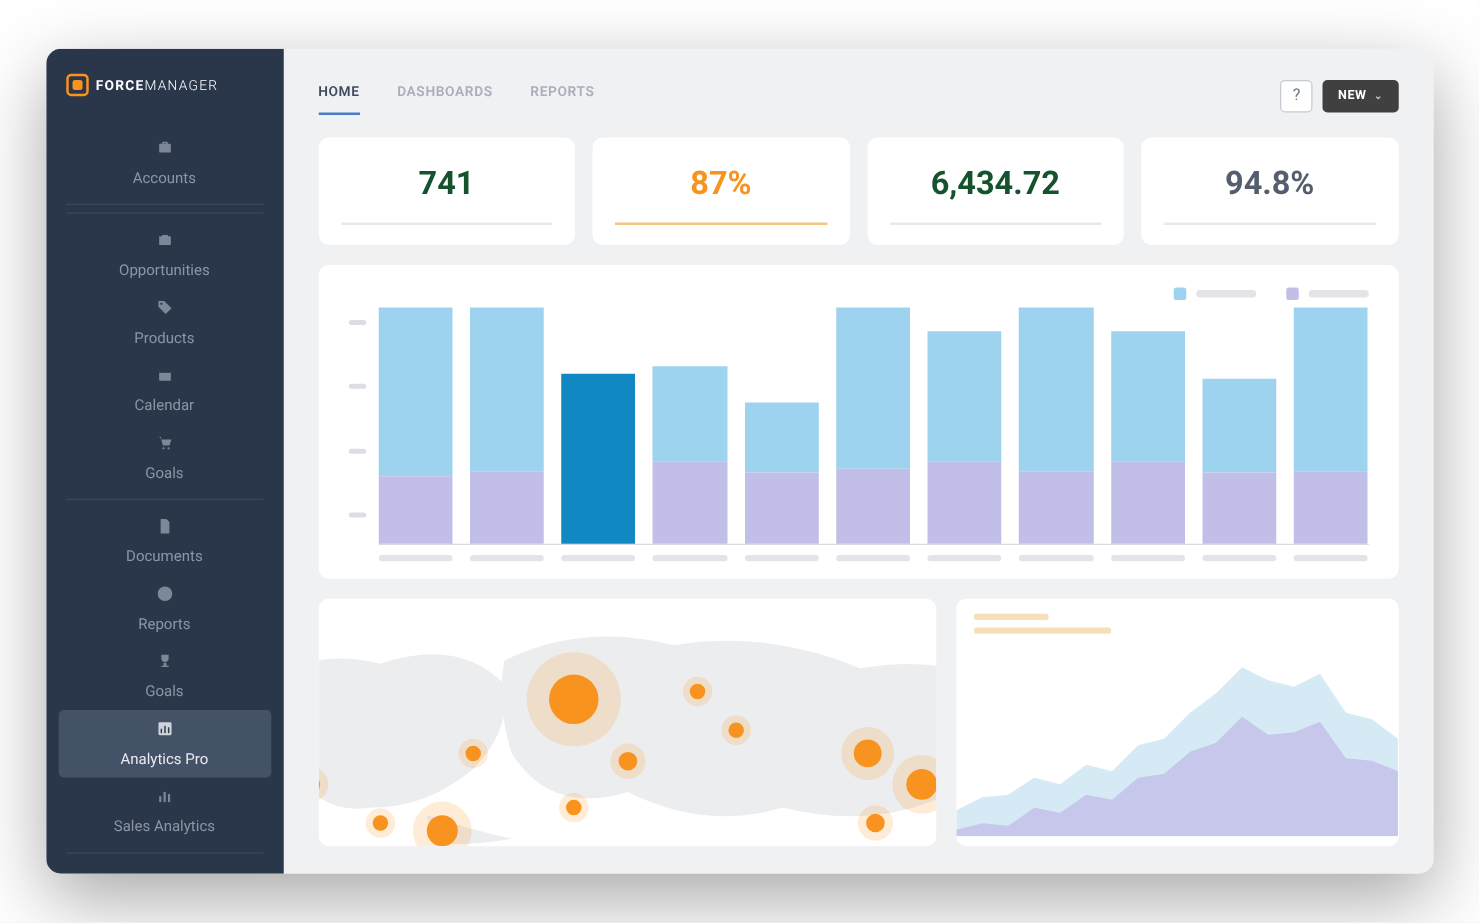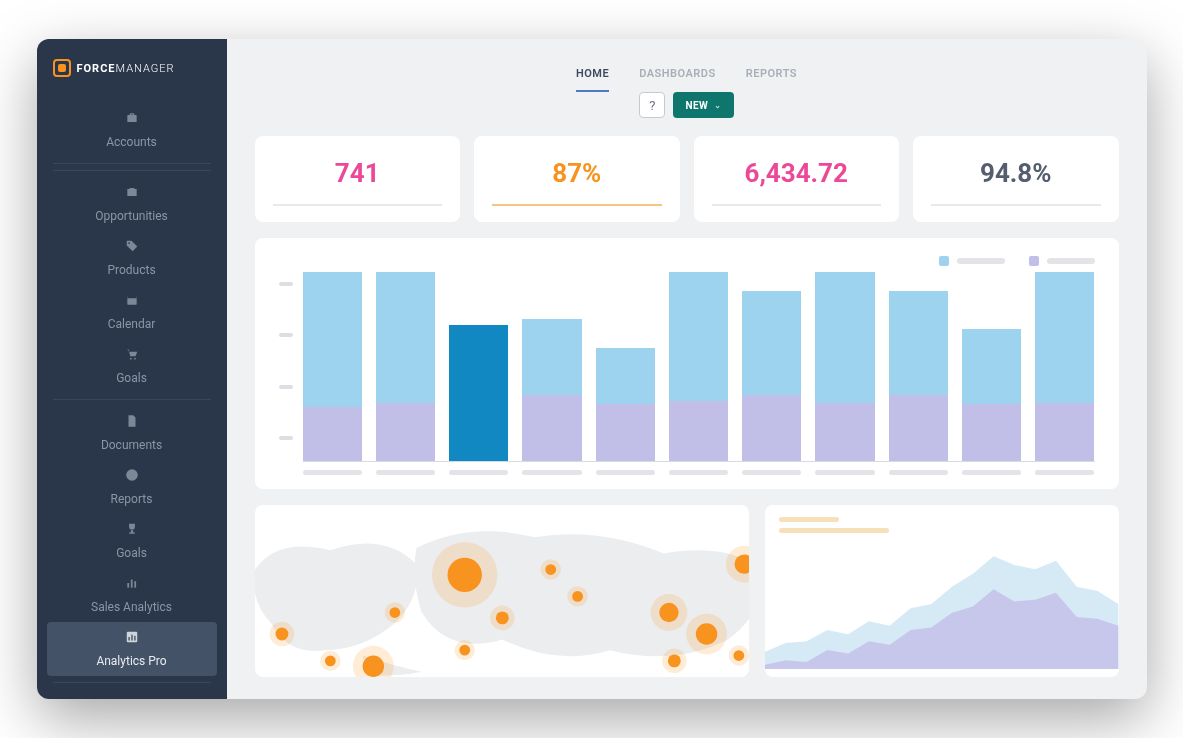--- a/index.html
+++ b/index.html
@@ -13,33 +13,33 @@
 .logo-icon span { width:8px; height:8px; background:#f7931e; border-radius:2px; }
 .logo-text { color:#fff; font-size:11px; font-weight:700; letter-spacing:1px; }
 .logo-text .thin { font-weight:300; }
 .sep { height:1px; background:rgba(255,255,255,.08); margin:6px 16px; }
 .nav-item { display:flex; align-items:center; gap:10px; padding:8px 16px; font-size:12px; cursor:pointer; color:#8b95a6;flex-direction:column; }
 .nav-item.active { background:#445268; color:#e8ebef; border-radius:4px; margin:0 10px; padding:8px 6px; }
 .nav-icon { width:14px; height:14px; flex-shrink:0; opacity:.85; }
 
 
 .main { flex:1; display:flex; flex-direction:column; padding:22px 28px; overflow:hidden; }
-.tabs-row { display:flex; align-items:center; justify-content:space-between; margin-bottom:18px;flex-direction:column; }
+.tabs-row { display:flex; align-items:center; justify-content:space-between; margin-bottom:18px; }
 .tabs { display:flex; gap:30px; }
 .tab { font-size:11px; font-weight:600; letter-spacing:.5px; color:#a8afb9; padding:6px 0 10px; cursor:pointer; border-bottom:2px solid transparent; }
 .tab.active { color:#3d4b5f; border-bottom-color:#4a7cc9; }
 .actions { display:flex; gap:8px; align-items:center; }
 .help-btn { width:26px; height:26px; border:1px solid #c5cad3; border-radius:4px; background:#fff; display:flex; align-items:center; justify-content:center; cursor:pointer; color:#6b7685; font-size:13px; }
-.new-btn { height:26px; padding:0 12px; background:#0f766e; color:#fff; border:none; border-radius:4px; font-size:10px; font-weight:700; letter-spacing:.5px; display:flex; align-items:center; gap:6px; cursor:pointer; }
+.new-btn { height:26px; padding:0 12px; background:#404040; color:#fff; border:none; border-radius:4px; font-size:10px; font-weight:700; letter-spacing:.5px; display:flex; align-items:center; gap:6px; cursor:pointer; }
 .new-btn .chev { font-size:8px; opacity:.7; }
 
 
 .kpis { display:flex; gap:14px; margin-bottom:16px; }
 .kpi { flex:1; background:#fff; border-radius:8px; padding:22px 18px 16px; display:flex; flex-direction:column; align-items:center; }
-.kpi-val { font-size:26px; font-weight:700; color:#ec4899; }
+.kpi-val { font-size:26px; font-weight:700; color:#14532d; }
 .kpi-val.orange { color:#f7931e; }
 .kpi-val.gray { color:#555e6e; }
 .kpi-bar { width:100%; height:2px; background:#e7e9ec; margin-top:16px; }
 .kpi-bar.orange { background:#f7c583; }
 
 
 .bar-card { background:#fff; border-radius:8px; padding:18px 24px 14px; margin-bottom:16px; }
 .legend { display:flex; justify-content:flex-end; gap:24px; margin-bottom:6px; }
 .legend-item { display:flex; align-items:center; gap:8px; }
 .legend-swatch { width:10px; height:10px; border-radius:2px; }
@@ -127,36 +127,36 @@
               <path d="M12 2a10 10 0 100 20 10 10 0 000-20zm0 2v8h8a8 8 0 00-8-8z"></path>
             </svg></span>
           <span>Reports</span>
         </div>
         <div class="nav-item">
           <span class="nav-icon"><svg viewBox="0 0 24 24" fill="currentColor">
               <path d="M7 3h10v5a5 5 0 01-10 0zM10 14h4v4h3v2H7v-2h3z"></path>
             </svg></span>
           <span>Goals</span>
         </div>
-        <div class="nav-item">
-          <span class="nav-icon"><svg viewBox="0 0 24 24" fill="currentColor">
-              <rect x="4" y="12" width="3" height="8"></rect>
-              <rect x="10" y="6" width="3" height="14"></rect>
-              <rect x="16" y="9" width="3" height="11"></rect>
-            </svg></span>
-          <span>Sales Analytics</span>
-        </div>
         <div class="nav-item active">
           <span class="nav-icon"><svg viewBox="0 0 24 24" fill="currentColor">
               <rect x="3" y="3" width="18" height="18" rx="2"></rect>
               <rect x="6" y="12" width="2" height="6" fill="#2a374b"></rect>
               <rect x="11" y="8" width="2" height="10" fill="#2a374b"></rect>
               <rect x="16" y="10" width="2" height="8" fill="#2a374b"></rect>
             </svg></span>
           <span>Analytics Pro</span>
+        </div>
+        <div class="nav-item">
+          <span class="nav-icon"><svg viewBox="0 0 24 24" fill="currentColor">
+              <rect x="4" y="12" width="3" height="8"></rect>
+              <rect x="10" y="6" width="3" height="14"></rect>
+              <rect x="16" y="9" width="3" height="11"></rect>
+            </svg></span>
+          <span>Sales Analytics</span>
         </div>
         <div class="sep"></div>
       </div>
   </aside>
 
   <main class="main">
     <div class="tabs-row">
       <div class="tabs" id="tabs">
           <div class="tab active">HOME</div>
           <div class="tab">DASHBOARDS</div>

